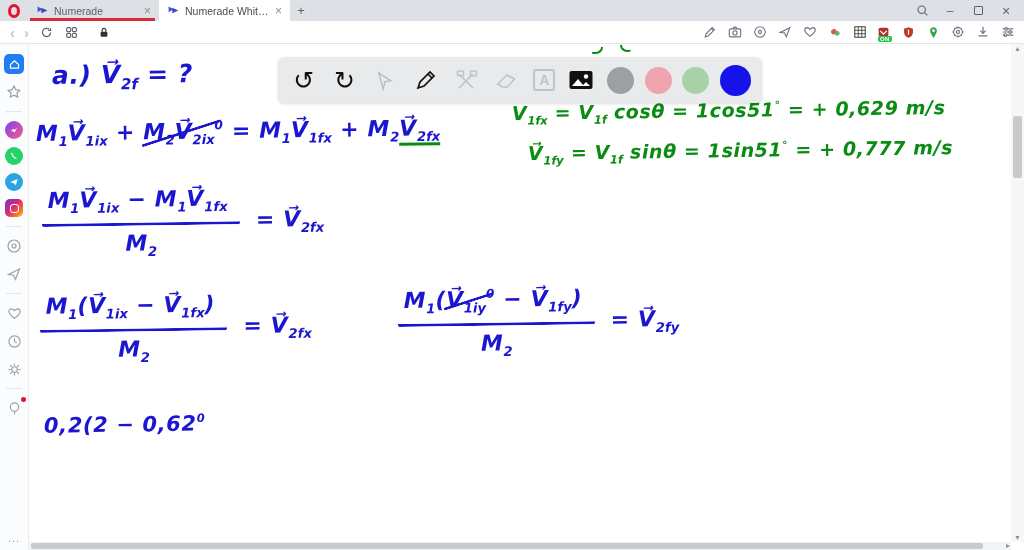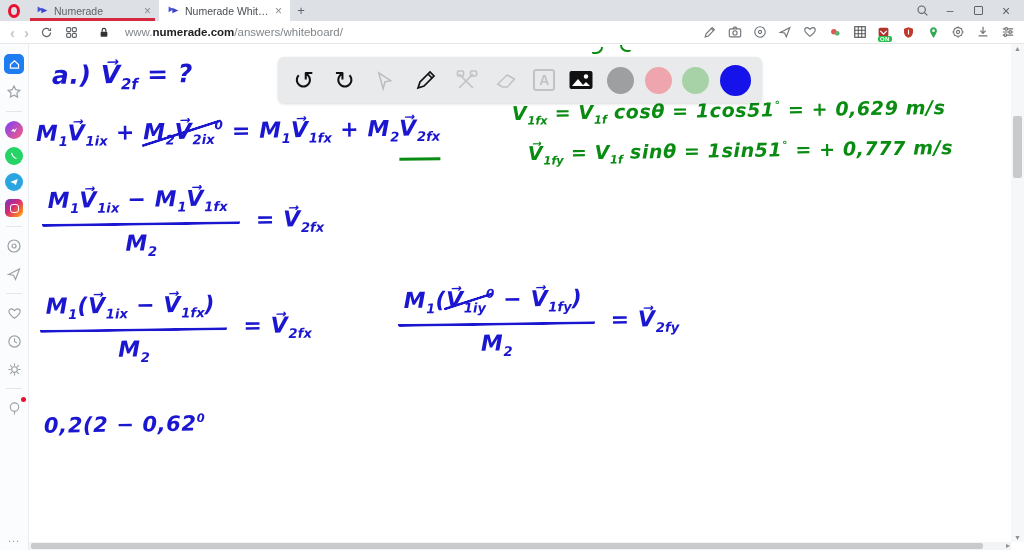--- a/index.html
+++ b/index.html
@@ -81,21 +81,21 @@
   .canvas { position:absolute; top:44px; left:29px; width:982px; height:506px; background:#fff; z-index:1; }
   .eq { position:absolute; font-family:"DejaVu Sans", sans-serif; font-style:italic; font-weight:bold;
         letter-spacing:0.6px; white-space:nowrap; transform:rotate(-0.8deg); }
   .eq.blue { color:#1b16cf; }
   .eq.green { color:#0a8c12; }
   .eq .sub { font-size:60%; vertical-align:-0.42em; letter-spacing:0;font-style:italic; }
   .eq .sup { font-size:55%; vertical-align:0.75em; }
   .eq .strike { position:relative; display:inline-block;text-align:right; }
   .eq .strike::after { content:""; position:absolute; left:-3px; right:-8px; top:46%;
                        border-top:3.5px solid currentColor; transform:rotate(-17deg); border-radius:2px; }
-  .eq .ug { border-bottom:3.5px solid #0a8c12; padding-bottom:17px;margin-top:32px; }
+  .eq .ug { border-bottom:3.5px solid #0a8c12; padding-bottom:2px;margin-top:32px; }
   .eq.fraction { display:flex; align-items:center; }
   .frac { display:inline-block; text-align:center; }
   .num { display:block; border-bottom:3.5px solid currentColor; padding:0 12px 7px 6px; border-radius:2px; }
   .den { display:block; padding-top:5px; }
   .rhs { display:inline-block; margin-left:16px; }
   .stray { position:absolute; width:11px; height:7px; border:2.5px solid #0a8c12; border-top:none;
            border-left:none; border-radius:0 0 9px 2px; z-index:2; }
 </style>
 </head>
 <body>
@@ -157,21 +157,20 @@
       <rect x="2" y="9" width="5" height="5" rx="1.5"></rect>
         <rect x="9" y="9" width="5" height="5" rx="1.5"></rect>
     </svg>
   </span>
   <span class="addr-icon" style="margin-left:8px;">
     <svg width="12" height="13" viewBox="0 0 16 16">
       <path d="M5.5 7V5a2.5 2.5 0 0 1 5 0v2" fill="none" stroke="#333" stroke-width="1.5"></path>
       <rect x="3.5" y="7" width="9" height="6.5" rx="1.2" fill="#333"></rect>
     </svg>
   </span>
-  <span class="url"><span>www.</span><b>numerade.com</b><span>/answers/whiteboard/</span></span>
 
   <div class="addr-right">
     <span class="addr-icon">
       <svg width="14" height="14" viewBox="0 0 16 16" fill="none" stroke="#70757a" stroke-width="1.3">
         <path d="M2.5 13.5l1-3.5 7-7 2.5 2.5-7 7-3.5 1z"></path>
           <path d="M9.5 4l2.5 2.5"></path>
       </svg>
     </span>
     <span class="addr-icon">
       <svg width="14" height="14" viewBox="0 0 16 16" fill="none" stroke="#70757a" stroke-width="1.3">

